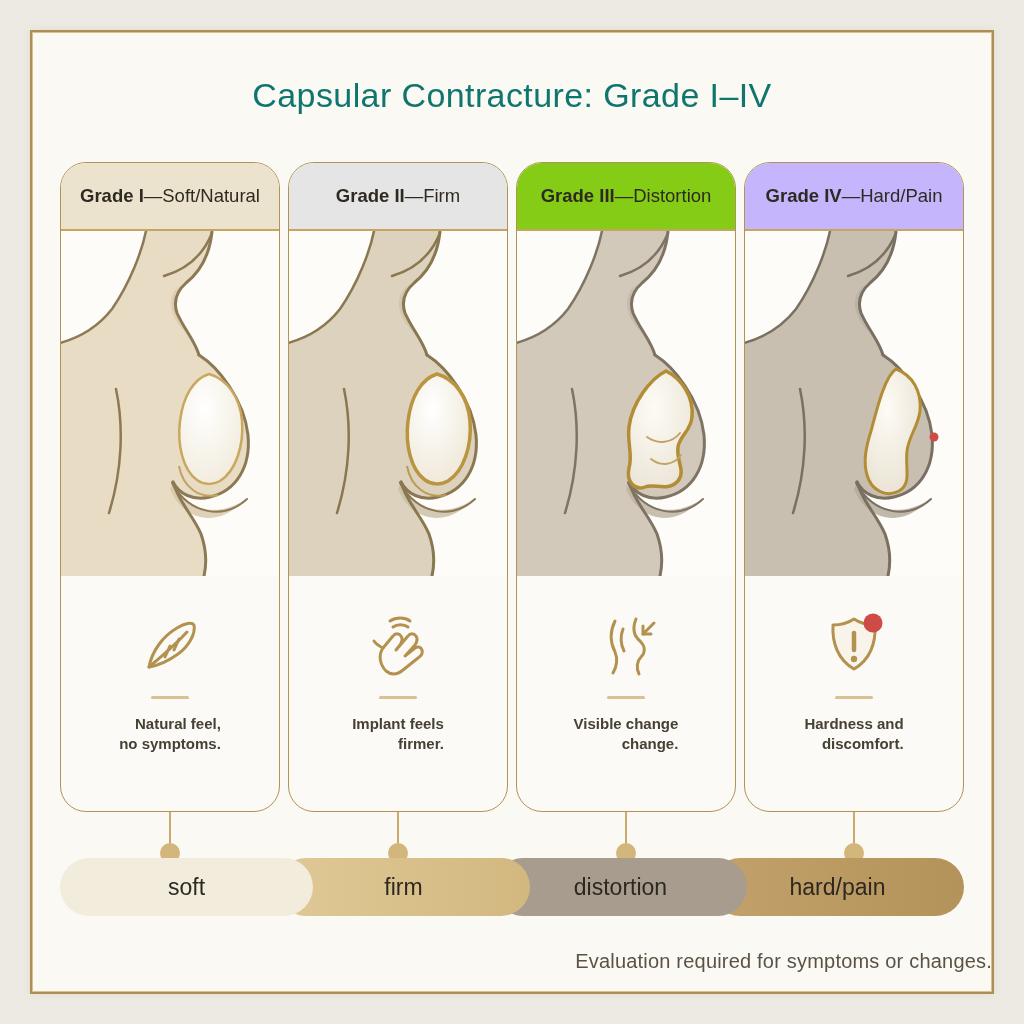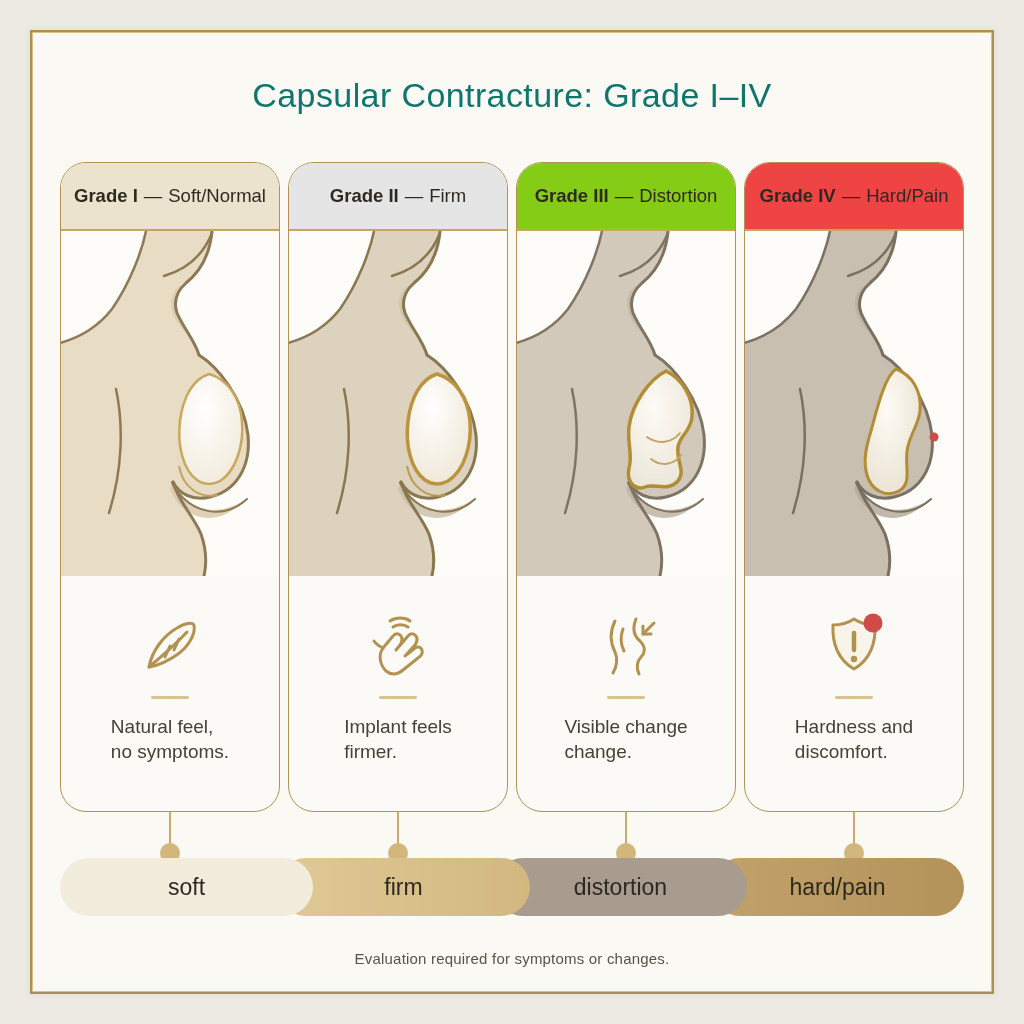--- a/index.html
+++ b/index.html
@@ -24,74 +24,75 @@
     position:absolute;left:28px;right:28px;top:130px;height:650px;
     display:flex;gap:8px;
   }
   .card{
     flex:1 1 0;display:flex;flex-direction:column;
     border:1.5px solid #b39355;border-radius:26px;
     background:#fbfaf6;overflow:hidden;
   }
   .card-header{
     height:66px;display:flex;align-items:center;justify-content:center;
-    gap:6px;border-bottom:2px solid #c5a55f;
+    gap:0;border-bottom:2px solid #c5a55f;
     font-size:18.5px;color:#2f2a21;white-space:nowrap;
   }
   .card-header .grade{font-weight:700;}
   .card:nth-child(1) .card-header{background:#ece3cf;}
   .card:nth-child(2) .card-header{background:#e5e5e5;}
   .card:nth-child(3) .card-header{background:#84cc16;}
-  .card:nth-child(4) .card-header{background:#ef4444;align-items:center;}
+  .card:nth-child(4) .card-header{background:#c4b5fd;align-items:center;}
   .illustration{height:345px;background:#fdfcf9;}
   .illustration svg{display:block;width:100%;height:100%;}
   .card-bottom{flex:1;display:flex;flex-direction:column;align-items:center;}
   .grade-icon{margin-top:34px;width:72px;height:72px;}
   .icon-divider{
     margin-top:14px;width:38px;height:3px;border-radius:2px;
     background:#d8c193;
   }
   .desc{
-    margin-top:15px;text-align:left;font-size:19px;line-height:1.32;
+    margin-top:15px;text-align:right;font-size:15px;line-height:1.32;
     color:#474034;
+    font-weight:bold;
   }
   .connector{position:absolute;width:2px;background:#c9ab6e;top:780px;height:38px;}
   .connector-dot{position:absolute;width:20px;height:20px;border-radius:50%;background:#d3b67c;top:811px;}
   .c1{left:137px;} .c2{left:365px;} .c3{left:593px;} .c4{left:821px;}
   .d1{left:128px;} .d2{left:356px;} .d3{left:584px;} .d4{left:812px;}
   .scale-bar{
     position:absolute;left:28px;right:28px;top:826px;height:58px;display:flex;
   }
   .seg{
     flex:1 1 0;display:flex;align-items:center;justify-content:center;
     border-radius:29px;font-size:23px;color:#2d2820;position:relative;
   }
   .seg:nth-child(1){z-index:4;margin-right:-36px;background:#f2ecdc;}
   .seg:nth-child(2){z-index:3;margin-right:-36px;background:linear-gradient(90deg,#e0c997,#d2b87f);}
   .seg:nth-child(3){z-index:2;margin-right:-36px;background:#a89c8e;}
   .seg:nth-child(4){z-index:1;background:linear-gradient(90deg,#c2a26a,#b3935a);}
   .footer-note{
-    position:absolute;top:918px;left:0;width:100%;text-align:center;
-    font-size:15px;color:#5b5245;letter-spacing:.2px;
+    position:absolute;top:918px;left:0;width:100%;text-align:right;
+    font-size:20px;color:#5b5245;letter-spacing:.2px;
   }
 </style>
 </head>
 <body>
 
 <div class="poster">
 
   <div class="title">Capsular Contracture: Grade I–IV</div>
 
   <div class="cards">
 
     <div class="card">
       <div class="card-header">
         <span class="grade">Grade I</span>
         <span>—</span>
-        <span>Soft/Normal</span>
+        <span>Soft/Natural</span>
       </div>
       <div class="illustration">
         <svg viewBox="0 0 220 345" preserveAspectRatio="xMidYMid slice">
           <defs>
             <radialGradient id="impl1" cx="0.4" cy="0.32" r="0.85">
               <stop offset="0" stop-color="#ffffff"></stop>
                 <stop offset="1" stop-color="#efe8d6"></stop>
             </radialGradient>
           </defs>
           <rect width="220" height="345" fill="#fdfcf9"></rect>

